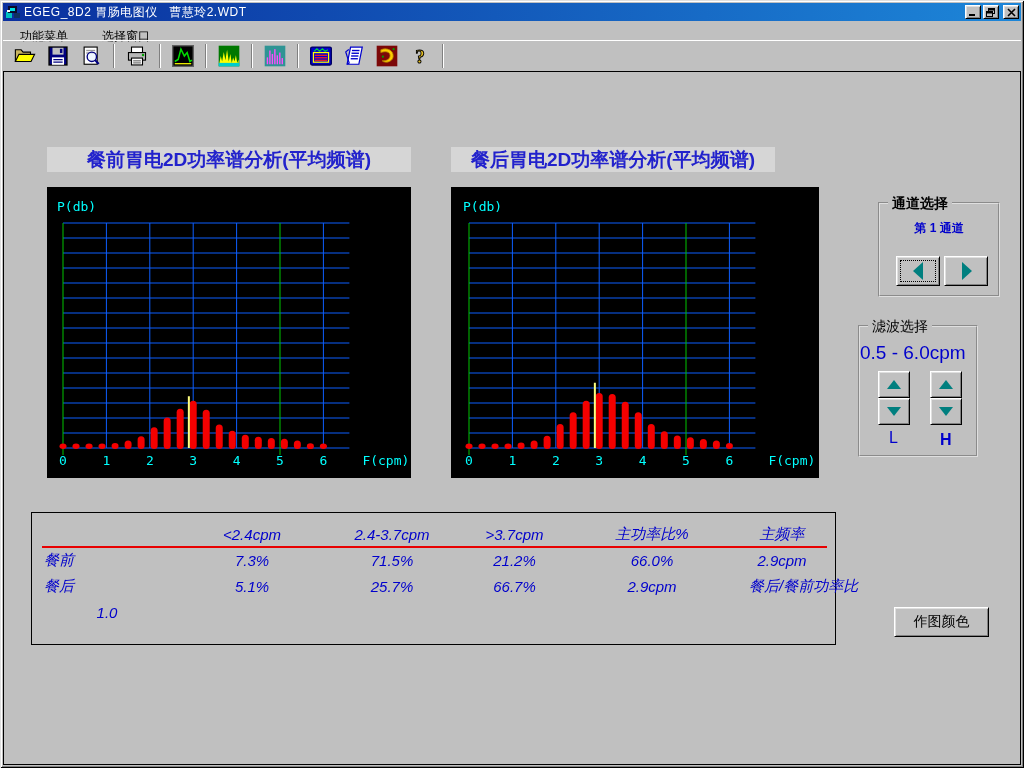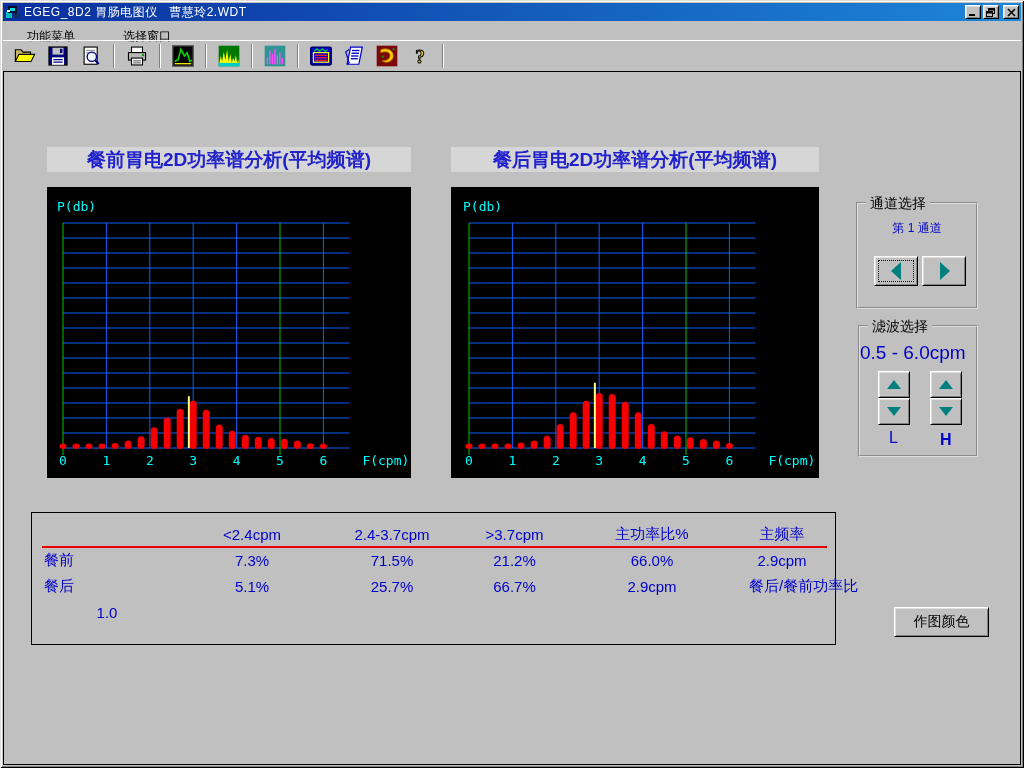--- a/index.html
+++ b/index.html
@@ -12,21 +12,21 @@
     background:linear-gradient(to right,#0a2f9e,#1d86d8);display:flex;align-items:center;padding:0 2px;}
   .titlebar .appicon{width:16px;height:16px;margin-right:3px;flex:0 0 auto;}
   .titlebar .title{color:#fff;font-size:12px;font-weight:normal;white-space:pre;letter-spacing:.5px;}
   .winbtns{margin-left:auto;display:flex;align-items:center;}
   .winbtn{width:16px;height:14px;background:#c0c0c0;border:1px solid;border-color:#fff #000 #000 #fff;
     box-shadow:inset 1px 1px 0 #dfdfdf, inset -1px -1px 0 #808080;display:flex;align-items:center;justify-content:center;}
   .winbtn + .winbtn{margin-left:2px;}
   .winbtn.close{margin-left:4px;}
   
   .menubar{position:absolute;left:3px;top:21px;width:1018px;height:19px;display:flex;align-items:center;font-size:12px;color:#000;}
-  .menuitem{padding:2px 24px;margin-top:12px;}
+  .menuitem{padding:2px 17px;margin-top:12px;}
   
   .toolbar{position:absolute;left:3px;top:40px;width:1018px;height:31px;display:flex;align-items:center;
     border-top:1px solid #fff;padding-left:8px;gap:5px;}
   .tbtn{width:28px;height:28px;display:flex;align-items:center;justify-content:center;}
   .tsep{width:2px;height:24px;border-left:1px solid #808080;border-right:1px solid #fff;margin:0 3px;}
   
   .client{position:absolute;left:3px;top:71px;width:1018px;height:694px;border:1px solid #000;background:#c0c0c0;}
   .chart-title{position:absolute;height:25px;background:#d6d6d6;color:#2222cc;font-weight:bold;font-size:19px;
     display:flex;align-items:center;justify-content:center;white-space:nowrap;letter-spacing:0;}
   .chart-panel{position:absolute;background:#000;}
@@ -36,21 +36,21 @@
   .grouptitle{position:absolute;top:-9px;left:8px;background:#c0c0c0;padding:0 4px;font-size:14px;color:#000;}
   .bluetext{color:#0000cc;}
   .btn95{background:#c0c0c0;border:1px solid;border-color:#fff #000 #000 #fff;
     box-shadow:inset 1px 1px 0 #dfdfdf, inset -1px -1px 0 #808080;position:absolute;}
   .focusrect{position:absolute;inset:3px;border:1px dotted #000;}
   .center{display:flex;align-items:center;justify-content:center;}
   
   .tablepanel{position:absolute;left:27px;top:440px;width:805px;height:133px;border:1px solid #000;background:#c0c0c0;}
   #table-grid{display:grid;grid-template-columns:150px 140px 140px 105px 170px 90px;grid-auto-rows:26px;padding-top:8px;
     font-size:15px;color:#0000cc;}
-  #table-grid .cell{display:flex;align-items:center;justify-content:center;white-space:nowrap;}
+  #table-grid .cell{display:flex;align-items:center;justify-content:center;white-space:nowrap;font-style:italic;}
   #table-grid .cell.c0{justify-content:flex-start;padding-left:12px;}
   .redline{position:absolute;left:10px;right:8px;top:33px;height:2px;background:#e80000;}
   .pushbtn{position:absolute;left:890px;top:535px;width:95px;height:30px;font-size:14px;color:#000;
     background:#c0c0c0;border:1px solid;border-color:#fff #000 #000 #fff;
     box-shadow:inset 1px 1px 0 #dfdfdf, inset -1px -1px 0 #808080;display:flex;align-items:center;justify-content:center;}
   .spinner-label{position:absolute;font-size:16px;color:#0000cc;}
 </style>
 </head>
 <body>
 
@@ -193,21 +193,21 @@
       <svg width="22" height="22" viewBox="0 0 16 16">
         <text x="8" y="13" text-anchor="middle" font-family="Liberation Serif, serif" font-size="14" font-weight="bold" fill="#e8c020" stroke="#000" stroke-width="0.7">?</text>
       </svg>
     </div>
     <div class="tsep"></div>
   </div>
 
   <div class="client">
 
     <div class="chart-title" style="left:43px;top:75px;width:364px;">餐前胃电2D功率谱分析(平均频谱)</div>
-    <div class="chart-title" style="left:447px;top:75px;width:368px;">餐后胃电2D功率谱分析(平均频谱)</div>
+    <div class="chart-title" style="left:447px;top:75px;width:324px;">餐后胃电2D功率谱分析(平均频谱)</div>
 
     <div class="chart-panel" style="left:43px;top:115px;width:364px;height:291px;">
       <svg id="chart-svg-0" width="364" height="291" viewBox="0 0 364 291">
           <line x1="16" y1="36" x2="302.4" y2="36" stroke="#0d5eff"></line>
           <line x1="16" y1="51" x2="302.4" y2="51" stroke="#0d5eff"></line>
           <line x1="16" y1="66" x2="302.4" y2="66" stroke="#0d5eff"></line>
           <line x1="16" y1="81" x2="302.4" y2="81" stroke="#0d5eff"></line>
           <line x1="16" y1="96" x2="302.4" y2="96" stroke="#0d5eff"></line>
           <line x1="16" y1="111" x2="302.4" y2="111" stroke="#0d5eff"></line>
           <line x1="16" y1="126" x2="302.4" y2="126" stroke="#0d5eff"></line>
@@ -312,21 +312,21 @@
           <text x="104.8" y="278" fill="#00ffff" font-size="13" text-anchor="middle" font-family="DejaVu Sans Mono, monospace">2</text>
           <text x="148.2" y="278" fill="#00ffff" font-size="13" text-anchor="middle" font-family="DejaVu Sans Mono, monospace">3</text>
           <text x="191.6" y="278" fill="#00ffff" font-size="13" text-anchor="middle" font-family="DejaVu Sans Mono, monospace">4</text>
           <text x="235" y="278" fill="#00ffff" font-size="13" text-anchor="middle" font-family="DejaVu Sans Mono, monospace">5</text>
           <text x="278.4" y="278" fill="#00ffff" font-size="13" text-anchor="middle" font-family="DejaVu Sans Mono, monospace">6</text>
           <text x="317.4" y="278" fill="#00ffff" font-size="13" text-anchor="start" font-family="DejaVu Sans Mono, monospace">F(cpm)</text>
           <text x="12" y="24" fill="#00ffff" font-size="13" text-anchor="start" font-family="DejaVu Sans Mono, monospace">P(db)</text>
         </svg>
     </div>
 
-    <div class="groupbox" style="left:852px;top:130px;width:122px;height:107px;">
+    <div class="groupbox" style="left:874px;top:130px;width:122px;height:95px;font-weight:bold;">
       <span class="grouptitle">通道选择</span>
       <div class="bluetext" style="position:absolute;left:0;right:0;top:16px;text-align:center;font-size:12px;">第 1 通道</div>
       <div class="btn95 center" style="left:16px;top:52px;width:44px;height:30px;">
         <span class="focusrect"></span>
         <svg width="11" height="18" viewBox="0 0 11 18">
             <polygon points="10,0 10,18 0,9" fill="#007f7f"></polygon>
           </svg>
       </div>
       <div class="btn95 center" style="left:64px;top:52px;width:44px;height:30px;">
         <svg width="11" height="18" viewBox="0 0 11 18">

